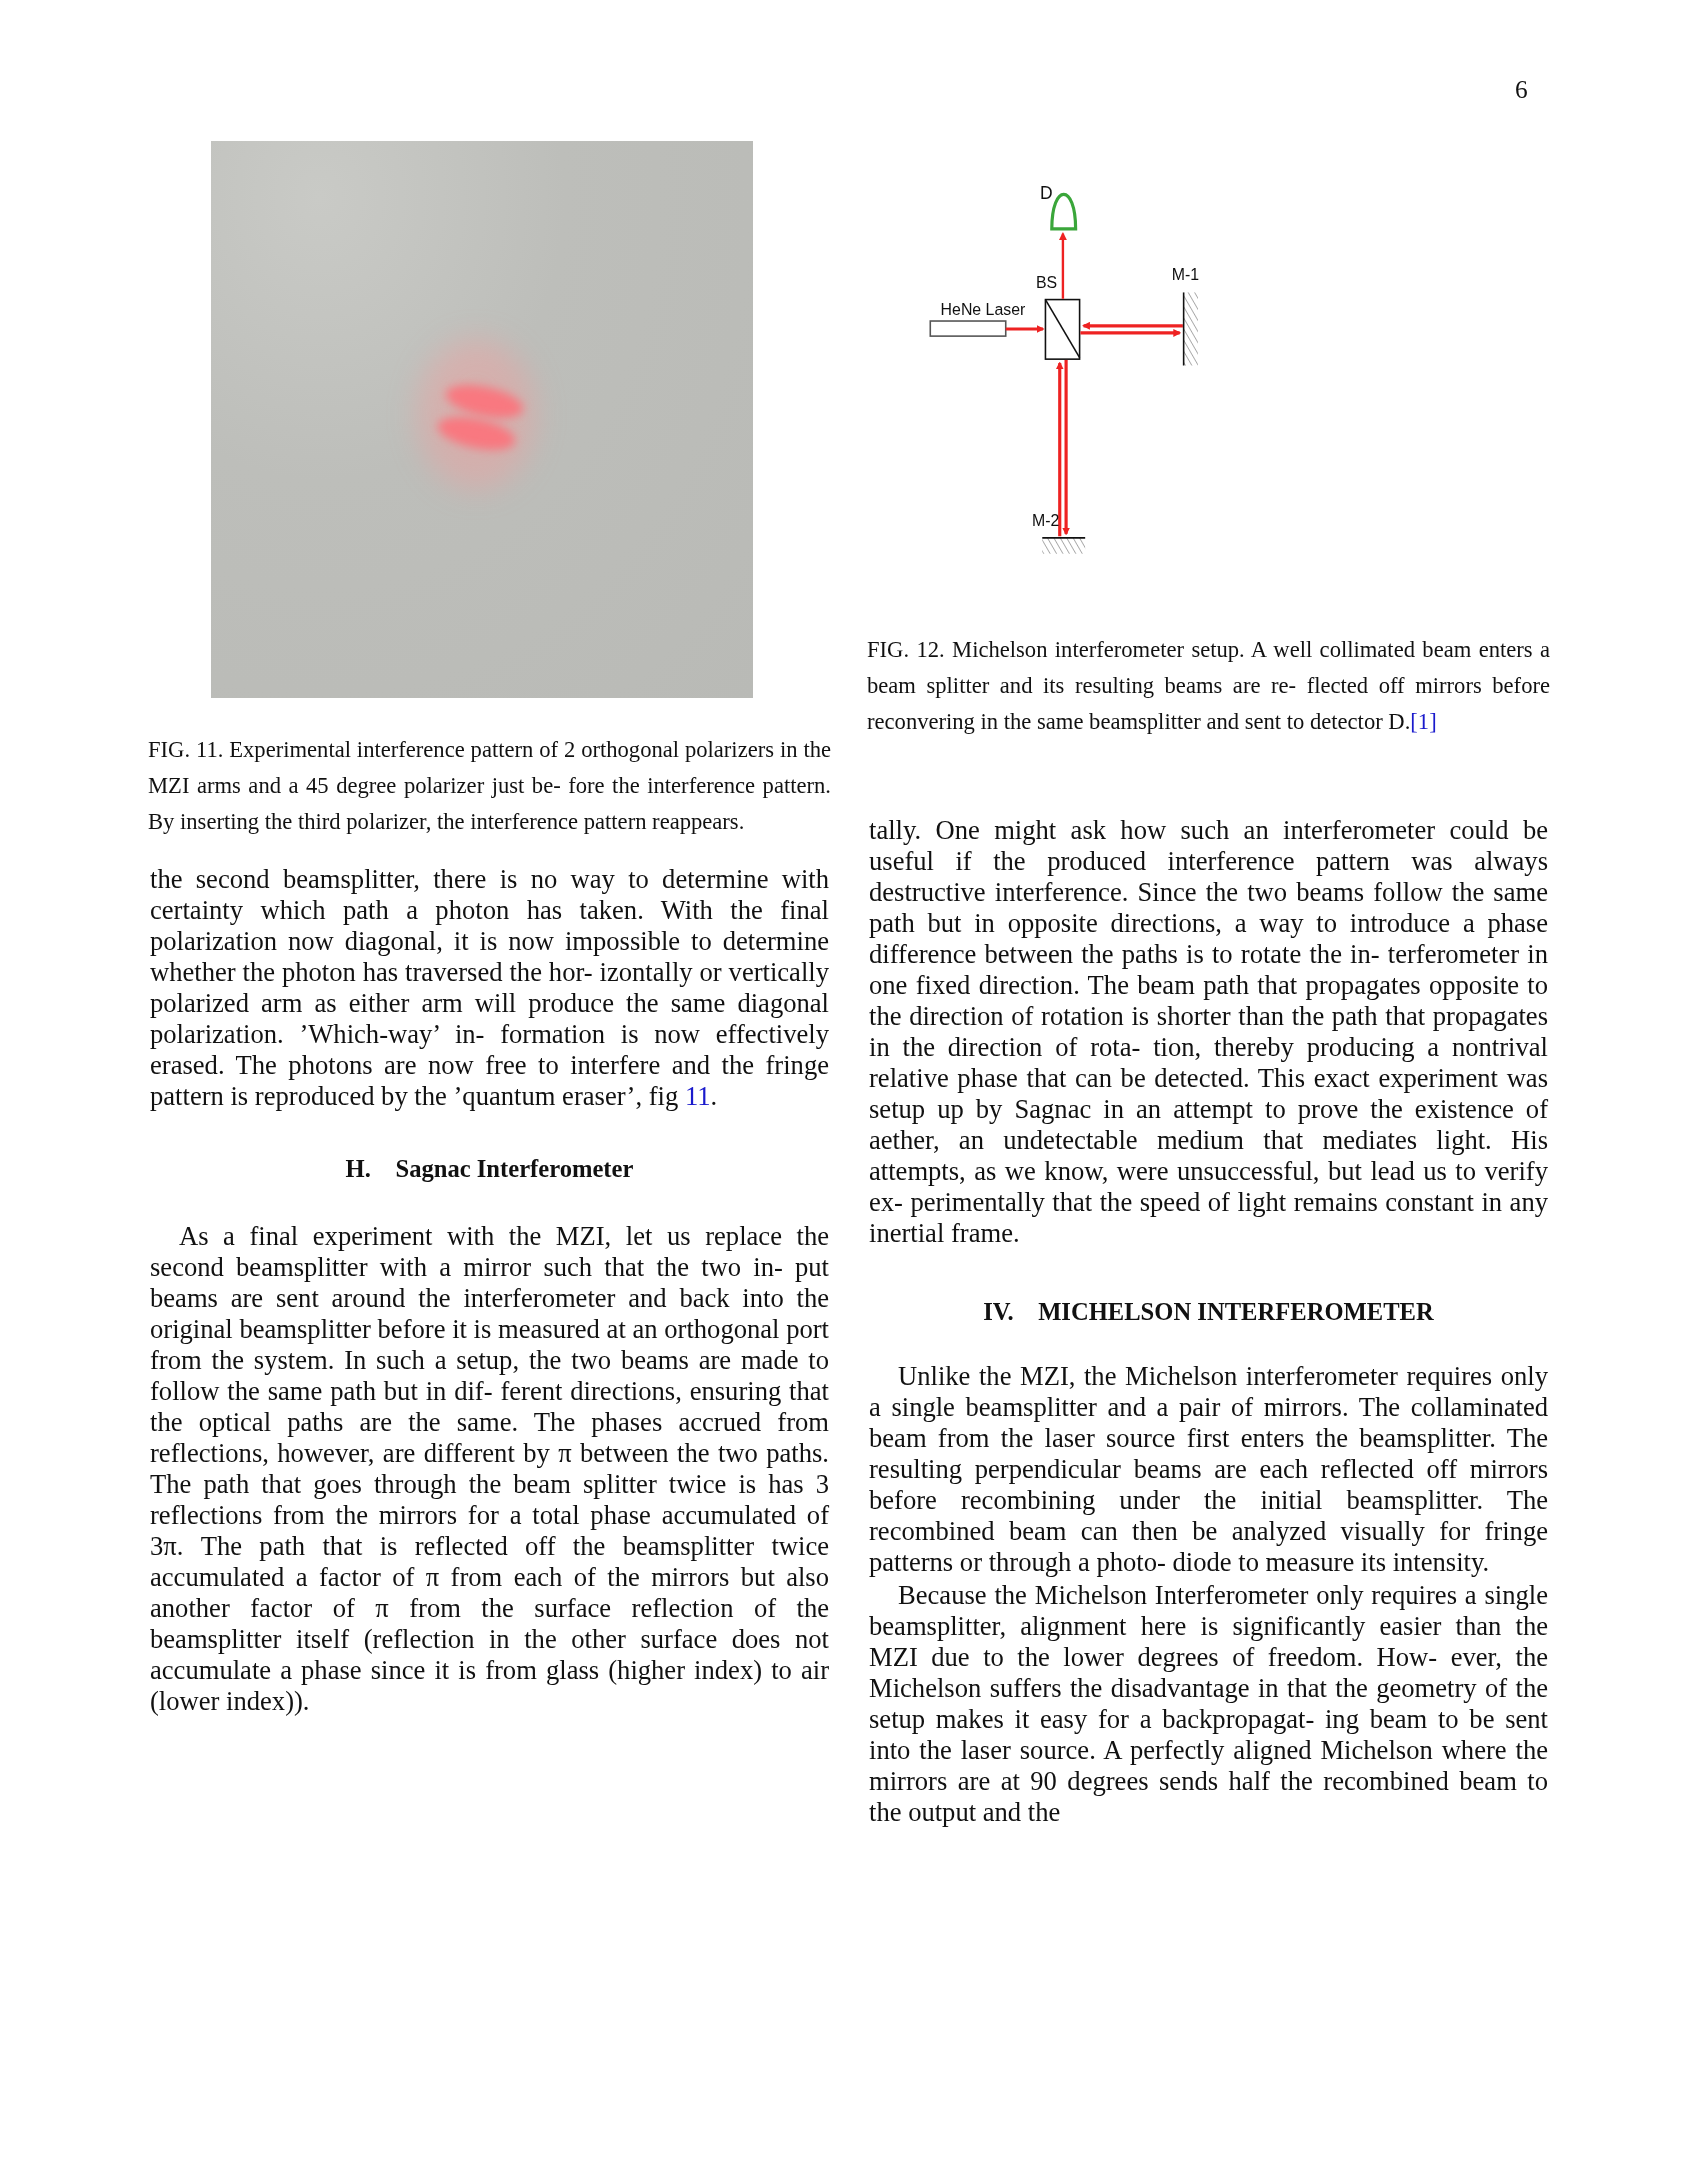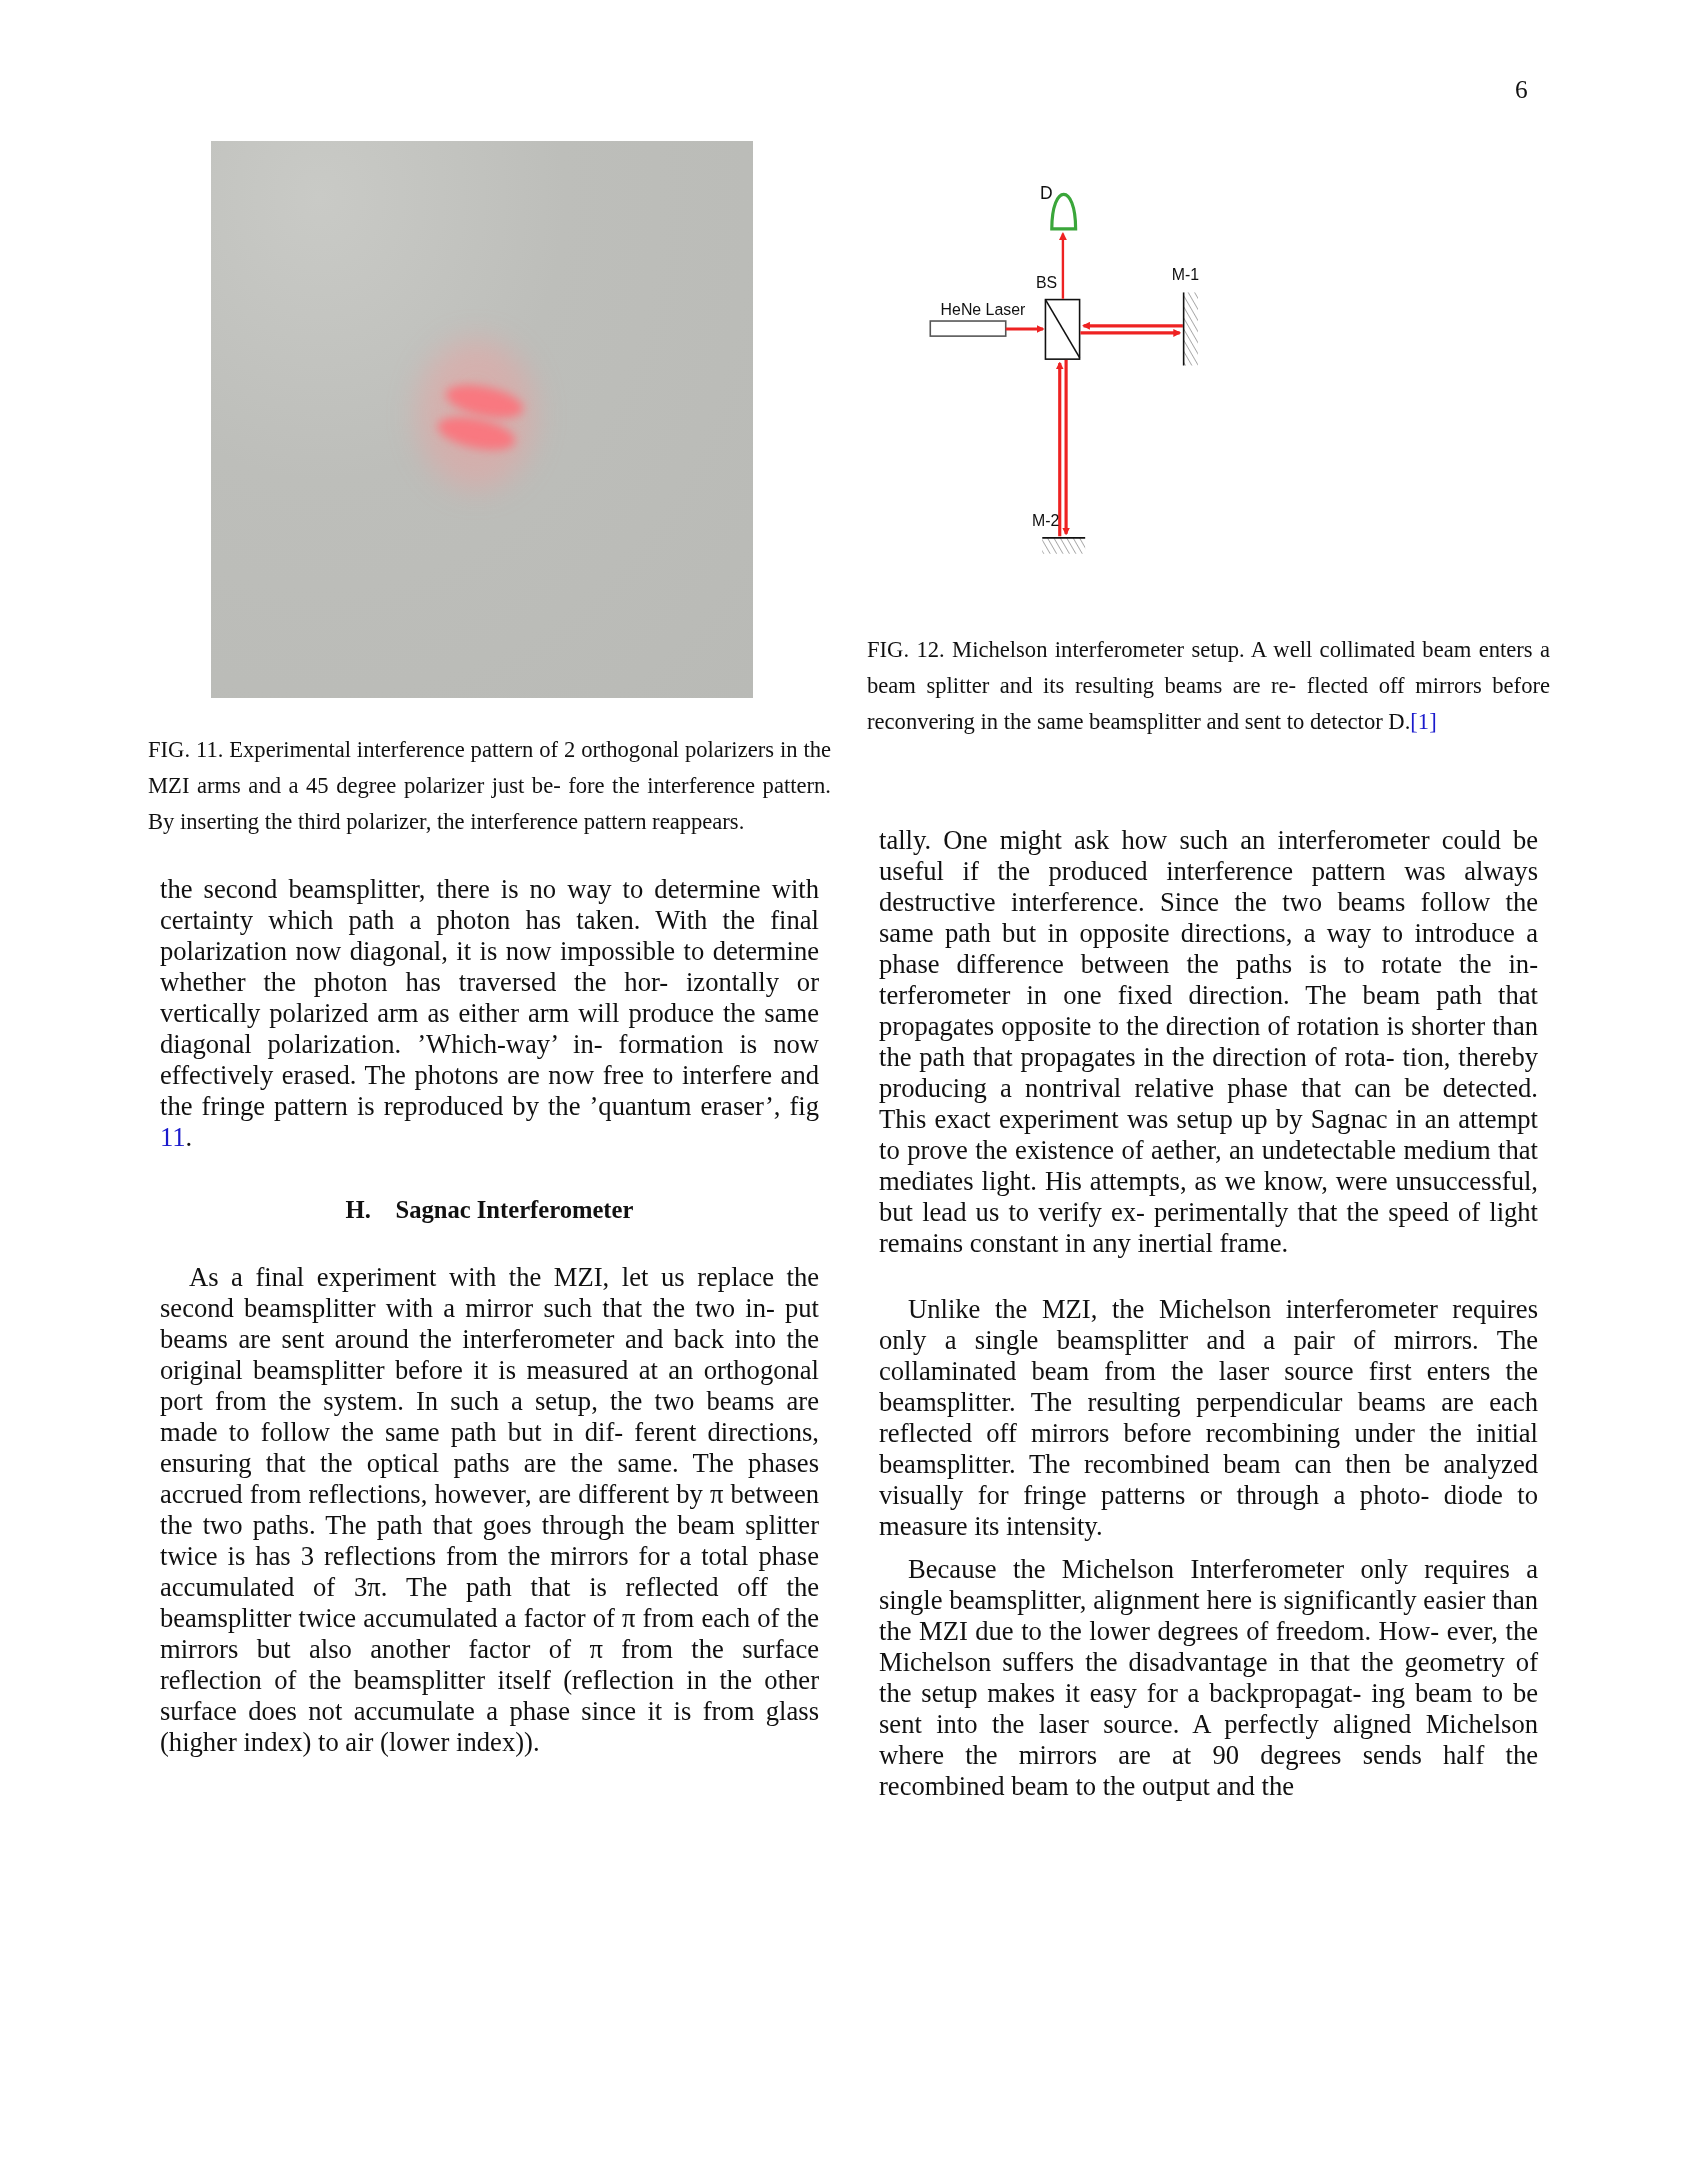--- a/index.html
+++ b/index.html
@@ -2,21 +2,21 @@
 <html style="font-size:12.7px"><head>
 <meta charset="utf-8">
 <style>
   html, body { margin:0; padding:0; background:#ffffff; }
   body { width:1687px; height:2183px; position:relative; overflow:hidden;
          font-family:"Liberation Serif","DejaVu Serif",serif; color:#111; }
   .pagenum { position:absolute; left:1515px; top:75px; font-size:25.4px; }
   .col { position:absolute; width:683px; }
   .colL { left:148px; }
   .colR { left:867px; }
-  .para { font-size:26.6px; line-height:31px; text-align:justify; margin:12px; hyphens:manual; }
+  .para { font-size:26.6px; line-height:31px; text-align:justify; margin:2px; hyphens:manual; }
   .indent { text-indent:29px; }
   .caption { font-size:22.6px; line-height:36px; text-align:justify; margin:0; }
   .heading { font-size:24.6px; font-weight:bold; text-align:center; margin:0; }
   .ref { color:#1a1acc; }
   .photo { position:absolute; left:211px; top:141px; width:542px; height:557px;
            background:radial-gradient(ellipse at 20% 10%, #c9cac6 0%, #bdbeba 40%, #b9bab6 100%);
            overflow:hidden; }
   .fringe { position:absolute; border-radius:50%; background:rgba(255,110,120,0.85);
             filter:blur(4.8px); transform:rotate(12deg); }
   .halo { position:absolute; border-radius:50%; background:rgba(255,150,150,0.35); filter:blur(14.3px); }
@@ -87,16 +87,17 @@
 </div>
 
 <div class="col colL" style="top:862px;">
   <p class="para"><span>the second beamsplitter, there is no way to determine with certainty which path a photon has taken.  With the final polarization now diagonal, it is now impossible to determine whether the photon has traversed the hor- izontally or vertically polarized arm as either arm will produce the same diagonal polarization. ’Which-way’ in- formation is now effectively erased. The photons are now free to interfere and the fringe pattern is reproduced by the ’quantum eraser’, fig </span><span class="ref">11</span><span>.</span></p>
   <p class="heading" style="margin-top:43px;">H. Sagnac Interferometer</p>
   <p class="para indent" style="margin-top:38px;">As a final experiment with the MZI, let us replace the second beamsplitter with a mirror such that the two in- put beams are sent around the interferometer and back into the original beamsplitter before it is measured at an orthogonal port from the system.  In such a setup, the two beams are made to follow the same path but in dif- ferent directions, ensuring that the optical paths are the same.  The phases accrued from reflections, however, are different by π between the two paths. The path that goes through the beam splitter twice is has 3 reflections from the mirrors for a total phase accumulated of 3π. The path that is reflected off the beamsplitter twice accumulated a factor of π from each of the mirrors but also another factor of π from the surface reflection of the beamsplitter itself (reflection in the other surface does not accumulate a phase since it is from glass (higher index) to air (lower index)).</p>
 </div>
 
 <div class="col colR" style="top:813px;">
   <p class="para">tally.  One might ask how such an interferometer could be useful if the produced interference pattern was always destructive interference. Since the two beams follow the same path but in opposite directions, a way to introduce a phase difference between the paths is to rotate the in- terferometer in one fixed direction. The beam path that propagates opposite to the direction of rotation is shorter than the path that propagates in the direction of rota- tion, thereby producing a nontrival relative phase that can be detected. This exact experiment was setup up by Sagnac in an attempt to prove the existence of aether, an undetectable medium that mediates light. His attempts, as we know, were unsuccessful, but lead us to verify ex- perimentally that the speed of light remains constant in any inertial frame.</p>
+  <p class="heading" style="margin-top:49px;">IV. MICHELSON INTERFEROMETER</p>
   <p class="para indent" style="margin-top:35px;">Unlike the MZI, the Michelson interferometer requires only a single beamsplitter and a pair of mirrors.  The collaminated beam from the laser source first enters the beamsplitter.  The resulting perpendicular beams are each reflected off mirrors before recombining under the initial beamsplitter. The recombined beam can then be analyzed visually for fringe patterns or through a photo- diode to measure its intensity.</p>
   <p class="para indent">Because the Michelson Interferometer only requires a single beamsplitter, alignment here is significantly easier than the MZI due to the lower degrees of freedom. How- ever, the Michelson suffers the disadvantage in that the geometry of the setup makes it easy for a backpropagat- ing beam to be sent into the laser source.  A perfectly aligned Michelson where the mirrors are at 90 degrees sends half the recombined beam to the output and the</p>
 </div>
 
 
 </body></html>

